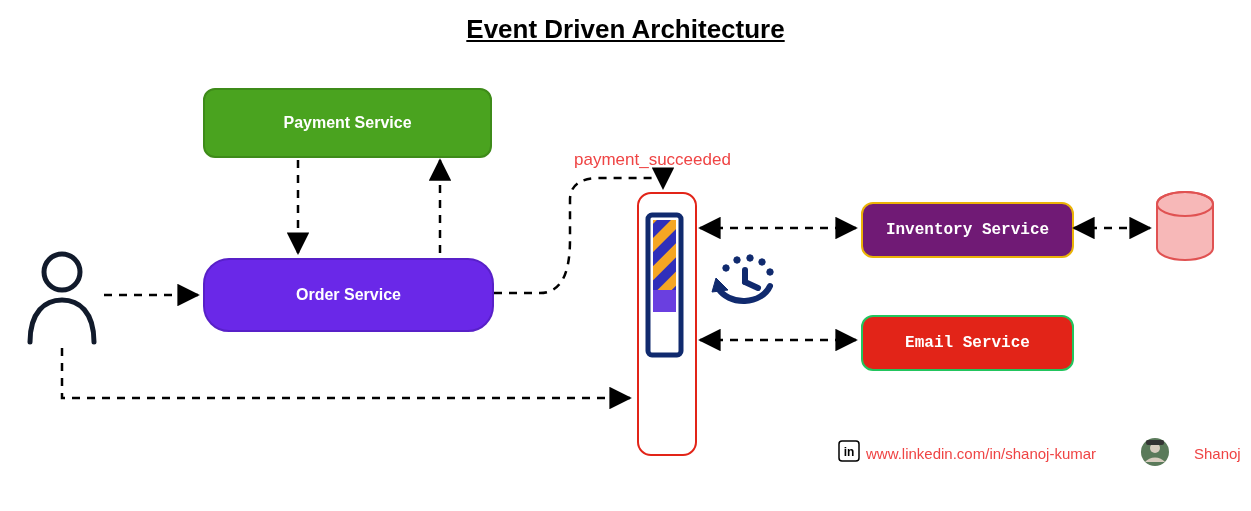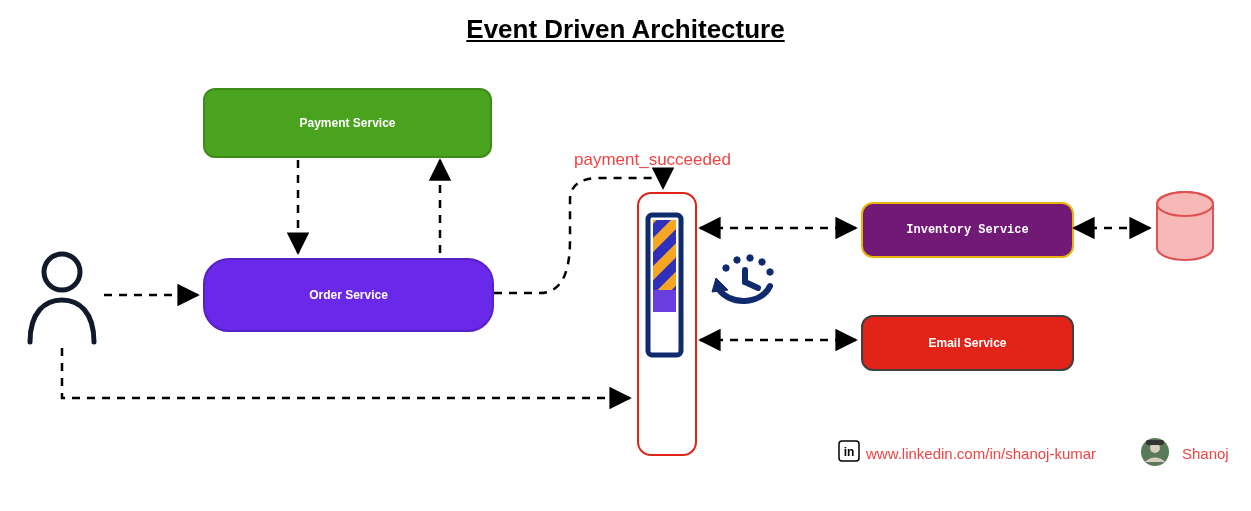--- a/index.html
+++ b/index.html
@@ -23,46 +23,46 @@
     font-size: 26px;
     font-weight: 700;
     color: #000;
     text-decoration: underline;
   }
   .box {
     position: absolute;
     border-radius: 12px;
     color: #fff;
     font-weight: 700;
-    font-size: 12px;
+    font-size: 16px;
     display: flex;
     align-items: center;
     justify-content: center;
     text-align: center;
   }
   .box.green  { background:#4aa31f; border:2px solid #3e8b19; }
   .box.purple { background:#6a28e8; border:2px solid #5820c8; }
   .box.pink   { background:#701a75; border:2px solid #eab308;font-family:Liberation Mono, monospace; }
-  .box.red    { background:#e22418; border:2px solid #404040; }
+  .box.red    { background:#e22418; border:2px solid #22c55e;font-family:Liberation Mono, monospace; }
 
   .bus {
     position: absolute;
     border: 2px solid #e22418;
     border-radius: 14px;
     background:#fff;
   }
 
   .event-label, .footer-link, .footer-name {
     position: absolute;
     color:#ef4444;
     text-align:center;
   }
   .event-label { font-size:17px; }
   .footer-link { font-size:15px; }
-  .footer-name { font-size:15px; }
+  .footer-name { font-size:15px;margin-left:12px; }
 
   svg.overlay {
     position: absolute;
     left: 0; top: 0;
     width: 1251px;
     height: 511px;
     pointer-events: none;
   }
 </style>
 </head>

